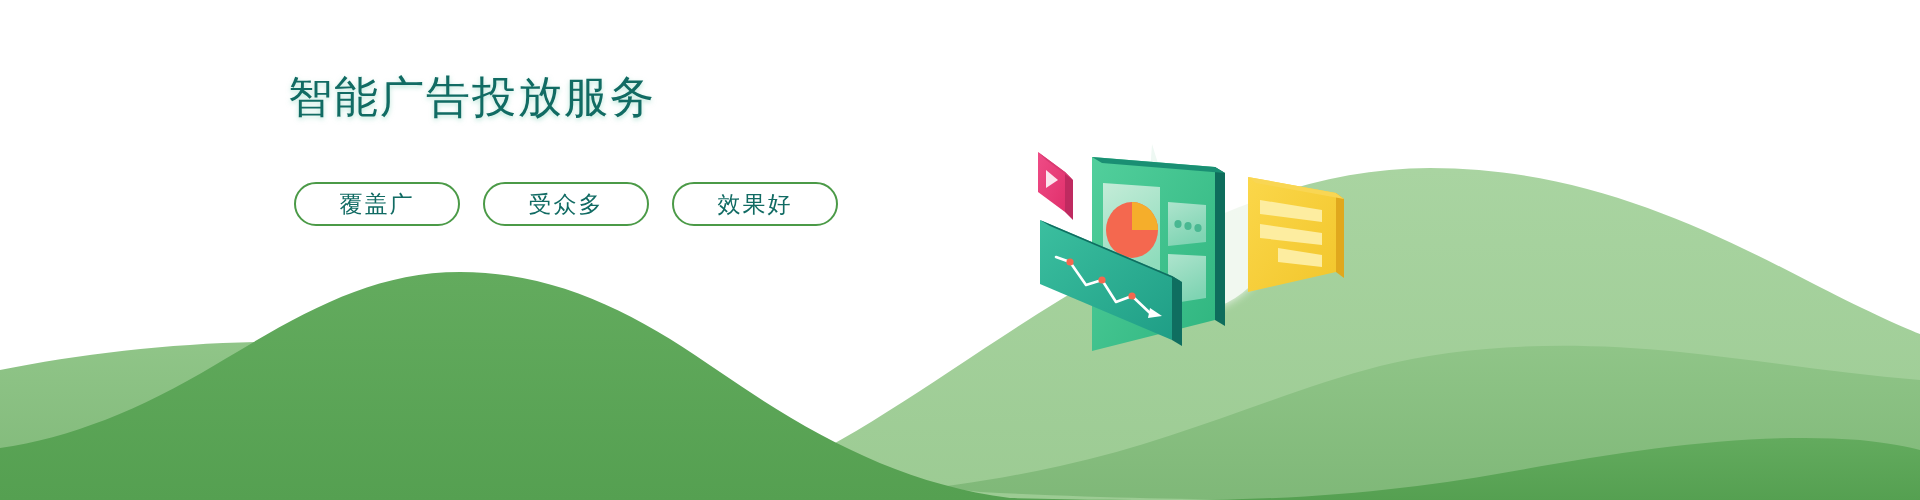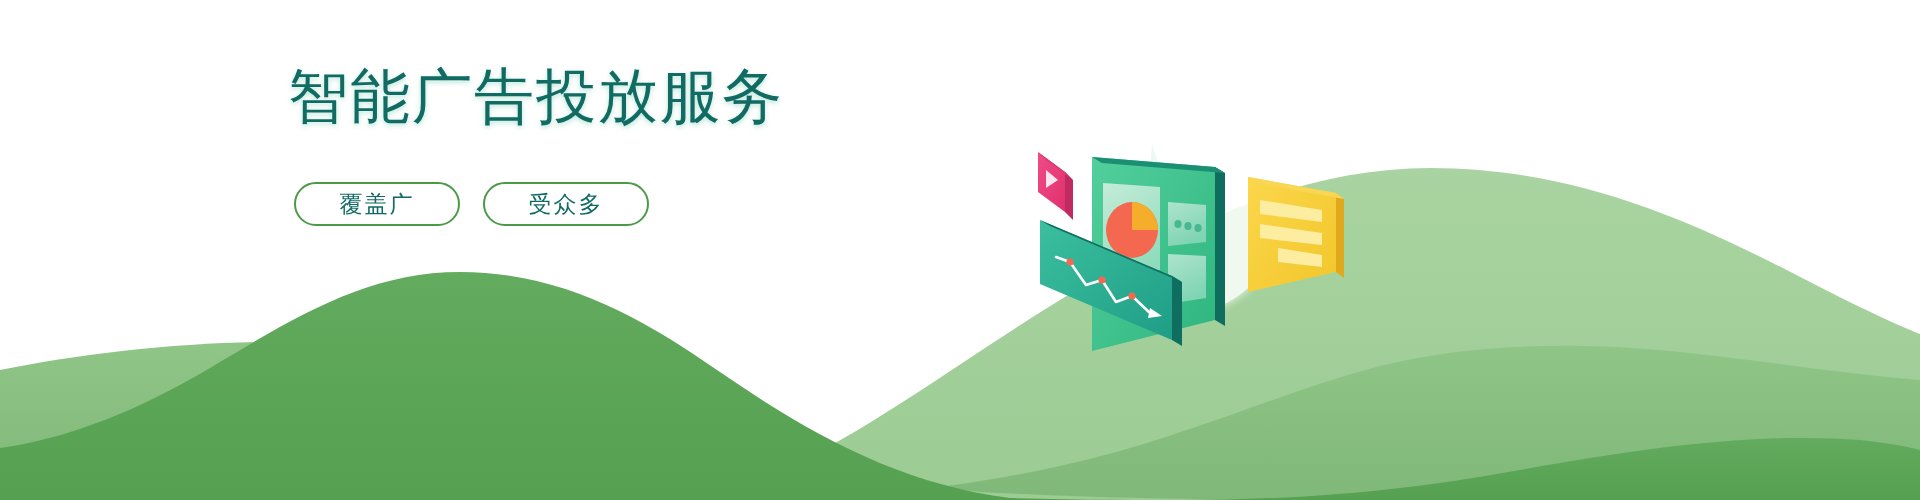--- a/index.html
+++ b/index.html
@@ -21,21 +21,21 @@
   
   #copy{
     position:absolute;
     left:0;top:0;
     width:1100px;
     z-index:5;
   }
   #title{
     position:absolute;
     left:288px;top:54px;
-    font-size:60px;
+    font-size:44px;
     line-height:86px;
     letter-spacing:2px;
     font-weight:500;
     color:#116b63;
     white-space:nowrap;
     text-shadow:0 2px 5px rgba(120,205,180,0.55);
   }
   #badges{
     position:absolute;
     left:294px;top:182px;
@@ -121,20 +121,21 @@
              C 1890,443 1908,447 1920,450
              L1920,500 Z"></path>
   </svg>
 
   <div id="copy">
     <div id="title">智能广告投放服务</div>
 
     <div id="badges">
       <div class="badge">覆盖广</div>
       <div class="badge">受众多</div>
+      <div class="badge">效果好</div>
     </div>
   </div>
 
   <div id="illustration">
     <svg width="340" height="240" viewBox="0 0 340 240" xmlns="http://www.w3.org/2000/svg">
       <defs>
         <linearGradient id="panelGrad" x1="0" y1="0" x2="1" y2="1">
           <stop offset="0%" stop-color="#52cf9c"></stop>
           <stop offset="100%" stop-color="#2fb57f"></stop>
         </linearGradient>

